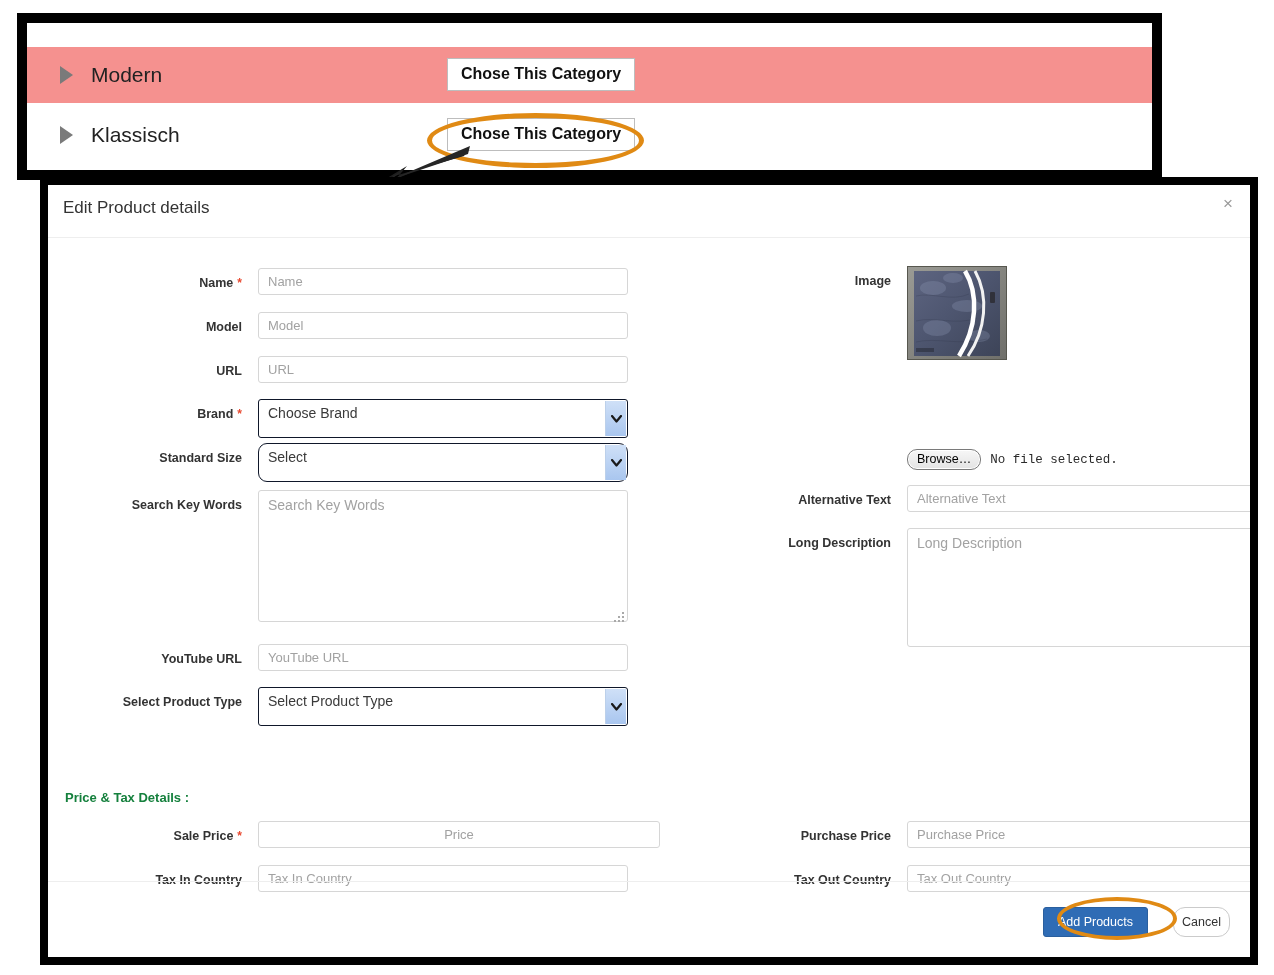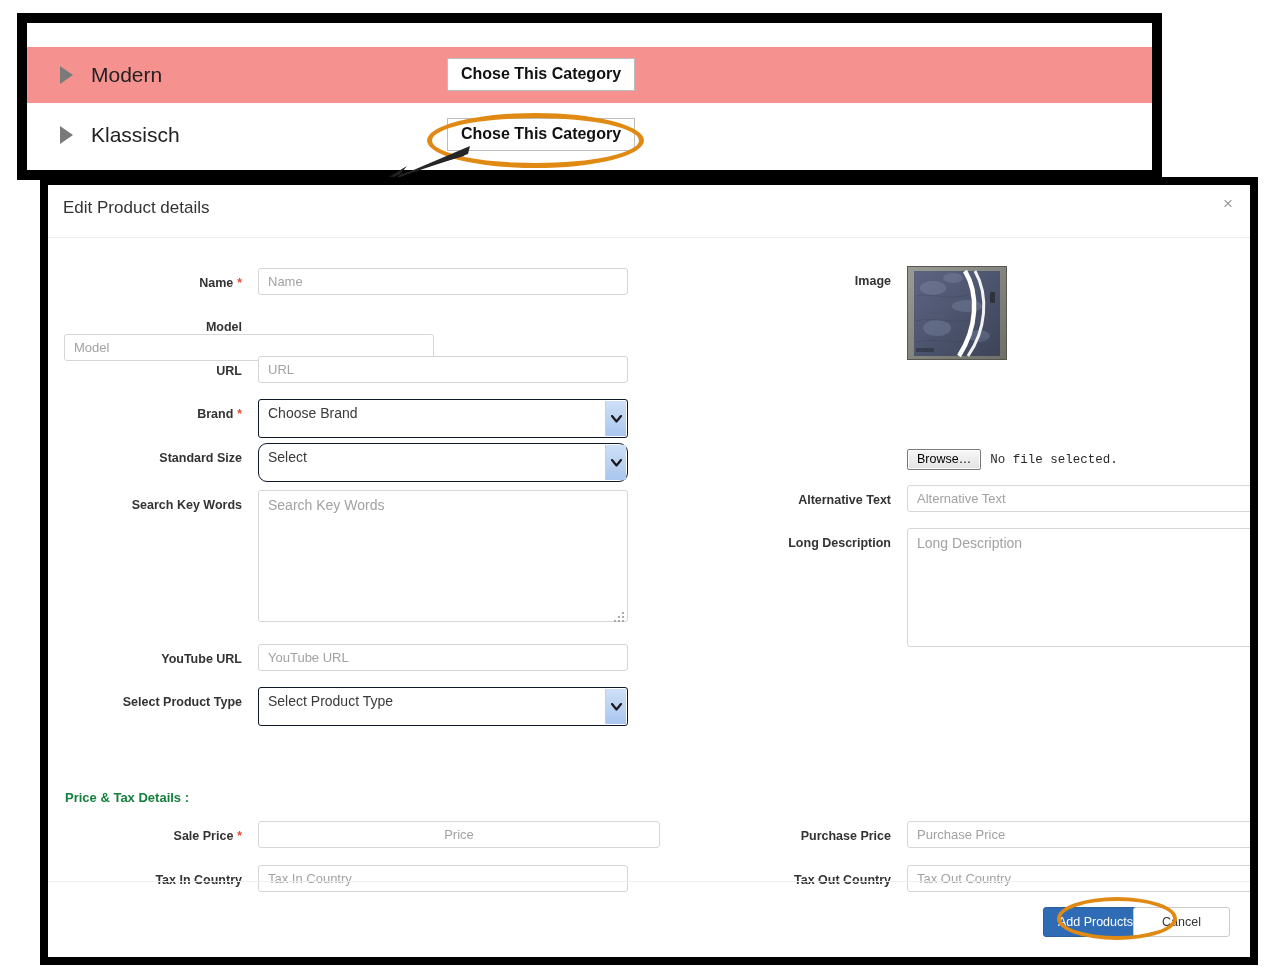--- a/index.html
+++ b/index.html
@@ -288,21 +288,21 @@
     align-items: center;
   }
   #browse-button {
     box-sizing: border-box;
     padding: 2px 9px 3px 9px;
     font-size: 12.5px;
     color: #000;
     font-family: "Liberation Sans", sans-serif;
     background: linear-gradient(to bottom, #f7f7f7 0%, #e3e3e3 100%);
     border: 1px solid #7a7a7a;
-    border-radius: 2px;
+    border-radius: 10px;
     cursor: pointer;
     box-shadow: inset 0 0 0 1px #ffffff;
   }
   #file-status {
     margin-left: 9px;
     font-size: 12.5px;
     color: #2a2a2a;
     font-family: Liberation Mono, monospace;
   }
 
@@ -319,25 +319,25 @@
     font-family: "Liberation Sans", sans-serif;
     padding: 7px 14px;
     cursor: pointer;
   }
   #cancel-button {
     position: absolute;
     right: 20px;
     top: 25px;
     background: #ffffff;
     border: 1px solid #cbcbcb;
-    border-radius: 3px;
+    border-radius: 12px;
     color: #333333;
     font-size: 12.5px;
     font-family: "Liberation Sans", sans-serif;
-    padding: 7px 28px;
+    padding: 7px 8px;
     cursor: pointer;
   }
 </style>
 </head>
 <body>
 
 <div id="category-panel">
   <div class="cat-rows">
 
     <div class="cat-row" id="cat-row-modern">
@@ -376,21 +376,21 @@
 
         <div class="frow" style="left:0; top:30px;">
           <span class="flabel" style="width:194px;">
             <span>Name</span><span class="req-star">*</span>
           </span>
           <span class="fctrl">
             <input class="txt-input" style="width: 370px;" type="text" placeholder="Name">
           </span>
         </div>
 
-        <div class="frow" style="left:0; top:74px;flex-direction:column;">
+        <div class="frow" style="left:0; top:74px;">
           <span class="flabel" style="width:194px;">
             <span>Model</span>
           </span>
           <span class="fctrl">
             <input class="txt-input" style="width: 370px;" type="text" placeholder="Model">
           </span>
         </div>
 
         <div class="frow" style="left:0; top:118px;">
           <span class="flabel" style="width:194px;">

